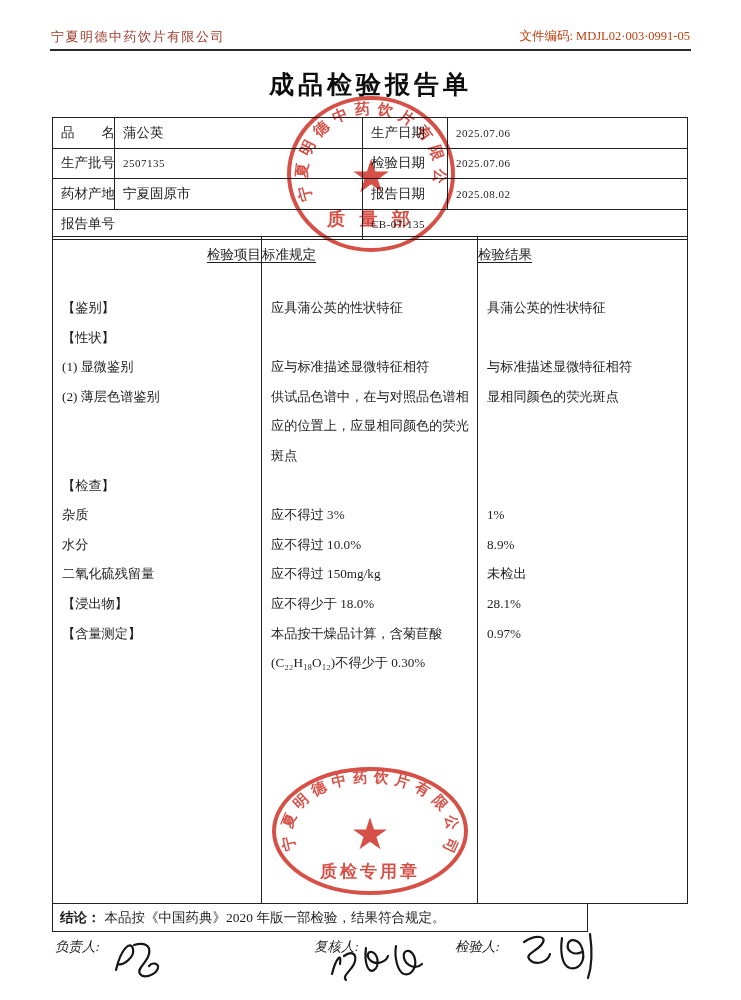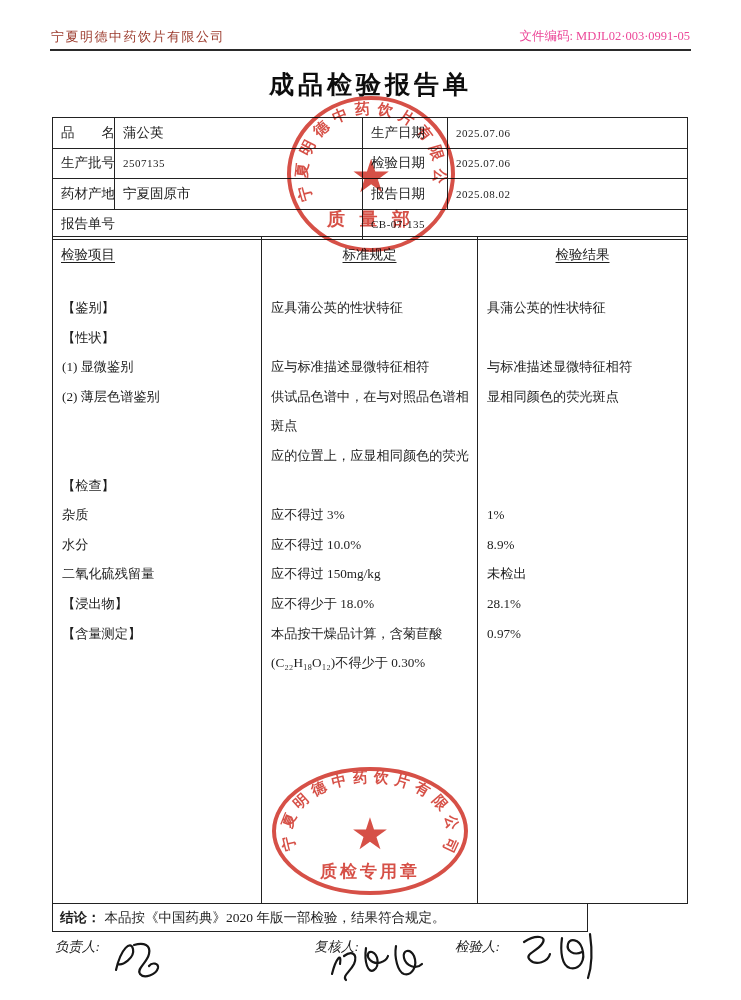--- a/index.html
+++ b/index.html
@@ -2,21 +2,21 @@
 <html><head>
 <meta charset="utf-8">
 <style>
   html,body { margin:0; padding:0; background:#ffffff; }
   .page {
     position:relative; width:741px; height:1000px; background:#ffffff;
     font-family:"Liberation Serif", serif; color:#1d1d1d; overflow:hidden;
   }
   
   .hdr-left  { position:absolute; left:51px;  top:28px; font-size:13px; color:#9b3a2c; letter-spacing:1.5px; }
-  .hdr-right { position:absolute; right:51px; top:28px; font-size:12.5px; color:#ec4899; }
+  .hdr-right { position:absolute; right:51px; top:28px; font-size:12.5px; color:#c2410c; }
   .hdr-rule  { position:absolute; left:50px; top:49px; width:641px; border-top:2px solid #2a2a2a; }
   .title {
     position:absolute; left:0; top:68px; width:100%; text-align:center;
     font-size:25px; font-weight:bold; letter-spacing:4px; color:#0d0d0d;
     font-family:"DejaVu Sans", sans-serif;
   }
   
   .info-table {
     position:absolute; left:52px; top:117px; width:636px; box-sizing:border-box;
     border:1.6px solid #222; font-size:13.5px;
@@ -26,22 +26,22 @@
   .irow > div { border-right:1.5px solid #222; display:flex; align-items:center; padding-left:8px; overflow:hidden; white-space:nowrap;font-family:Liberation Serif, serif; }
   .irow > div:last-child { border-right:none; }
   .num { font-family:"DejaVu Sans Mono", monospace; font-size:11px; letter-spacing:0.5px; }
   
   .main-table {
     position:absolute; left:52px; top:236px; width:636px; height:668px; box-sizing:border-box;
     border:1.6px solid #222; display:grid; grid-template-columns:209px 216px 1fr;
   }
   .mcol { position:relative; border-right:1.5px solid #222; }
   .mcol:last-child { border-right:none; }
-  .mhead { margin-top:9px; font-size:13.5px; text-align:center; }
-  .mhead.left { text-align:left; padding-left:8px; }
+  .mhead { margin-top:9px; font-size:13.5px; text-align:left; }
+  .mhead.left { text-align:right; padding-left:8px; }
   .mhead span { text-decoration:underline; text-underline-offset:3px; }
   .lines { position:absolute; left:0; top:56px; right:0; }
   .line { height:29.6px; line-height:29.6px; padding-left:9px; font-size:13.2px; white-space:nowrap; }
   
   .conclusion {
     position:absolute; left:52px; top:904px; width:536px; height:28px; box-sizing:border-box;
     border:1.6px solid #222; border-top:none; display:flex; align-items:center; padding-left:7px; font-size:13.5px;
   }
   .conclusion b { font-weight:bold; margin-right:4px; }
   .sig-row { position:absolute; left:52px; top:934px; width:660px; height:64px; font-size:13.5px; }
@@ -112,22 +112,22 @@
         <div class="line"></div>
       </div>
     </div>
     <div class="mcol">
       <div class="mhead"><span>标准规定</span></div>
       <div class="lines">
         <div class="line">应具蒲公英的性状特征</div>
         <div class="line"></div>
         <div class="line">应与标准描述显微特征相符</div>
         <div class="line">供试品色谱中，在与对照品色谱相</div>
+        <div class="line">应的位置上，应显相同颜色的荧光</div>
         <div class="line">斑点</div>
-        <div class="line">应的位置上，应显相同颜色的荧光</div>
         <div class="line"></div>
         <div class="line">应不得过 3%</div>
         <div class="line">应不得过 10.0%</div>
         <div class="line">应不得过 150mg/kg</div>
         <div class="line">应不得少于 18.0%</div>
         <div class="line">本品按干燥品计算，含菊苣酸</div>
         <div class="line">(C₂₂H₁₈O₁₂)不得少于 0.30%</div>
       </div>
     </div>
     <div class="mcol">

